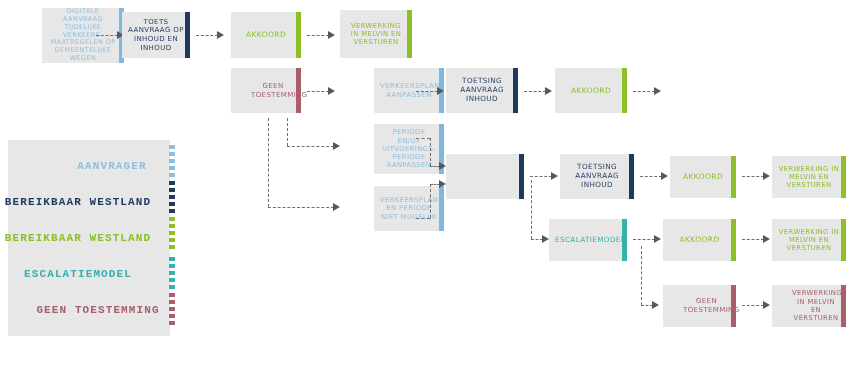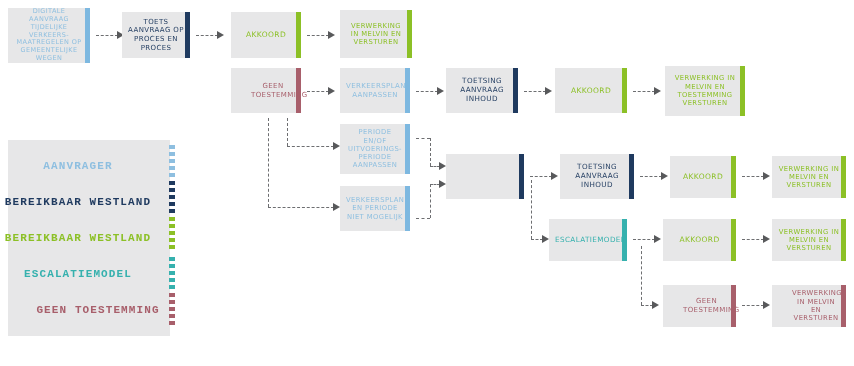--- a/index.html
+++ b/index.html
@@ -18,21 +18,21 @@
     text-align:center;
     box-sizing:border-box;
     letter-spacing:.4px;
     line-height:1.22;
     padding:2px 6px;
   }
   .box .bx-label{display:block;width:100%;}
   .accent{position:absolute;top:0;bottom:0;width:5px;}
 
   
-  .t-aanvrager   {color:#8ebfe0;}
+  .t-aanvrager   {color:#8ebfe0;margin-left:34px;}
   .t-bw-navy     {color:#1f3a5f;}
   .t-bw-green    {color:#8cc026;}
   .t-escalatie   {color:#36b1ae;}
   .t-geen        {color:#a85f6b;padding-left:20px;}
 
   .a-aanvrager   {background:#7db8e0;}
   .a-bw-navy     {background:#1f3a5f;}
   .a-bw-green    {background:#8cc026;}
   .a-escalatie   {background:#36b1ae;}
   .a-geen        {background:#a85f6b;}
@@ -70,21 +70,21 @@
 
   <div class="box t-aanvrager" style="left:8px;top:8px;width:82px;height:55px;font-size:6.5px;">
     <span class="bx-label">DIGITALE AANVRAAG TIJDELIJKE VERKEERS-MAATREGELEN OP GEMEENTELIJKE WEGEN</span>
     <span class="accent a-aanvrager" style="right:0;"></span>
   </div>
 
   <div class="dash-h" style="left:96px;top:35px;width:22px;"></div>
   <div class="arrow" style="left:117px;top:31px;"></div>
 
   <div class="box t-bw-navy" style="left:122px;top:12px;width:68px;height:46px;font-size:7px;">
-    <span class="bx-label">TOETS AANVRAAG OP PROCES EN PROCES</span>
+    <span class="bx-label">TOETS AANVRAAG OP INHOUD EN INHOUD</span>
     <span class="accent a-bw-navy" style="right:0;"></span>
   </div>
 
   <div class="dash-h" style="left:196px;top:35px;width:22px;"></div>
   <div class="arrow" style="left:217px;top:31px;"></div>
 
   <div class="box t-bw-green" style="left:231px;top:12px;width:70px;height:46px;font-size:7.5px;">
     <span class="bx-label">AKKOORD</span>
     <span class="accent a-bw-green" style="right:0;"></span>
   </div>
@@ -122,24 +122,20 @@
   <div class="arrow" style="left:545px;top:87px;"></div>
 
   <div class="box t-bw-green" style="left:555px;top:68px;width:72px;height:45px;font-size:7.5px;">
     <span class="bx-label">AKKOORD</span>
     <span class="accent a-bw-green" style="right:0;"></span>
   </div>
 
   <div class="dash-h" style="left:633px;top:91px;width:22px;"></div>
   <div class="arrow" style="left:654px;top:87px;"></div>
 
-  <div class="box t-bw-green" style="left:665px;top:66px;width:80px;height:50px;font-size:6.8px;">
-    <span class="bx-label">VERWERKING IN MELVIN EN TOESTEMMING VERSTUREN</span>
-    <span class="accent a-bw-green" style="right:0;"></span>
-  </div>
 
   <div class="dash-v" style="left:268px;top:118px;height:89px;"></div>
   <div class="dash-v" style="left:287px;top:118px;height:28px;"></div>
   <div class="dash-h" style="left:287px;top:146px;width:47px;"></div>
   <div class="arrow" style="left:333px;top:142px;"></div>
   <div class="dash-h" style="left:268px;top:207px;width:66px;"></div>
   <div class="arrow" style="left:333px;top:203px;"></div>
 
   <div class="box t-aanvrager" style="left:340px;top:186px;width:70px;height:45px;font-size:6.8px;">
     <span class="bx-label">VERKEERSPLAN EN PERIODE NIET MOGELIJK</span>

